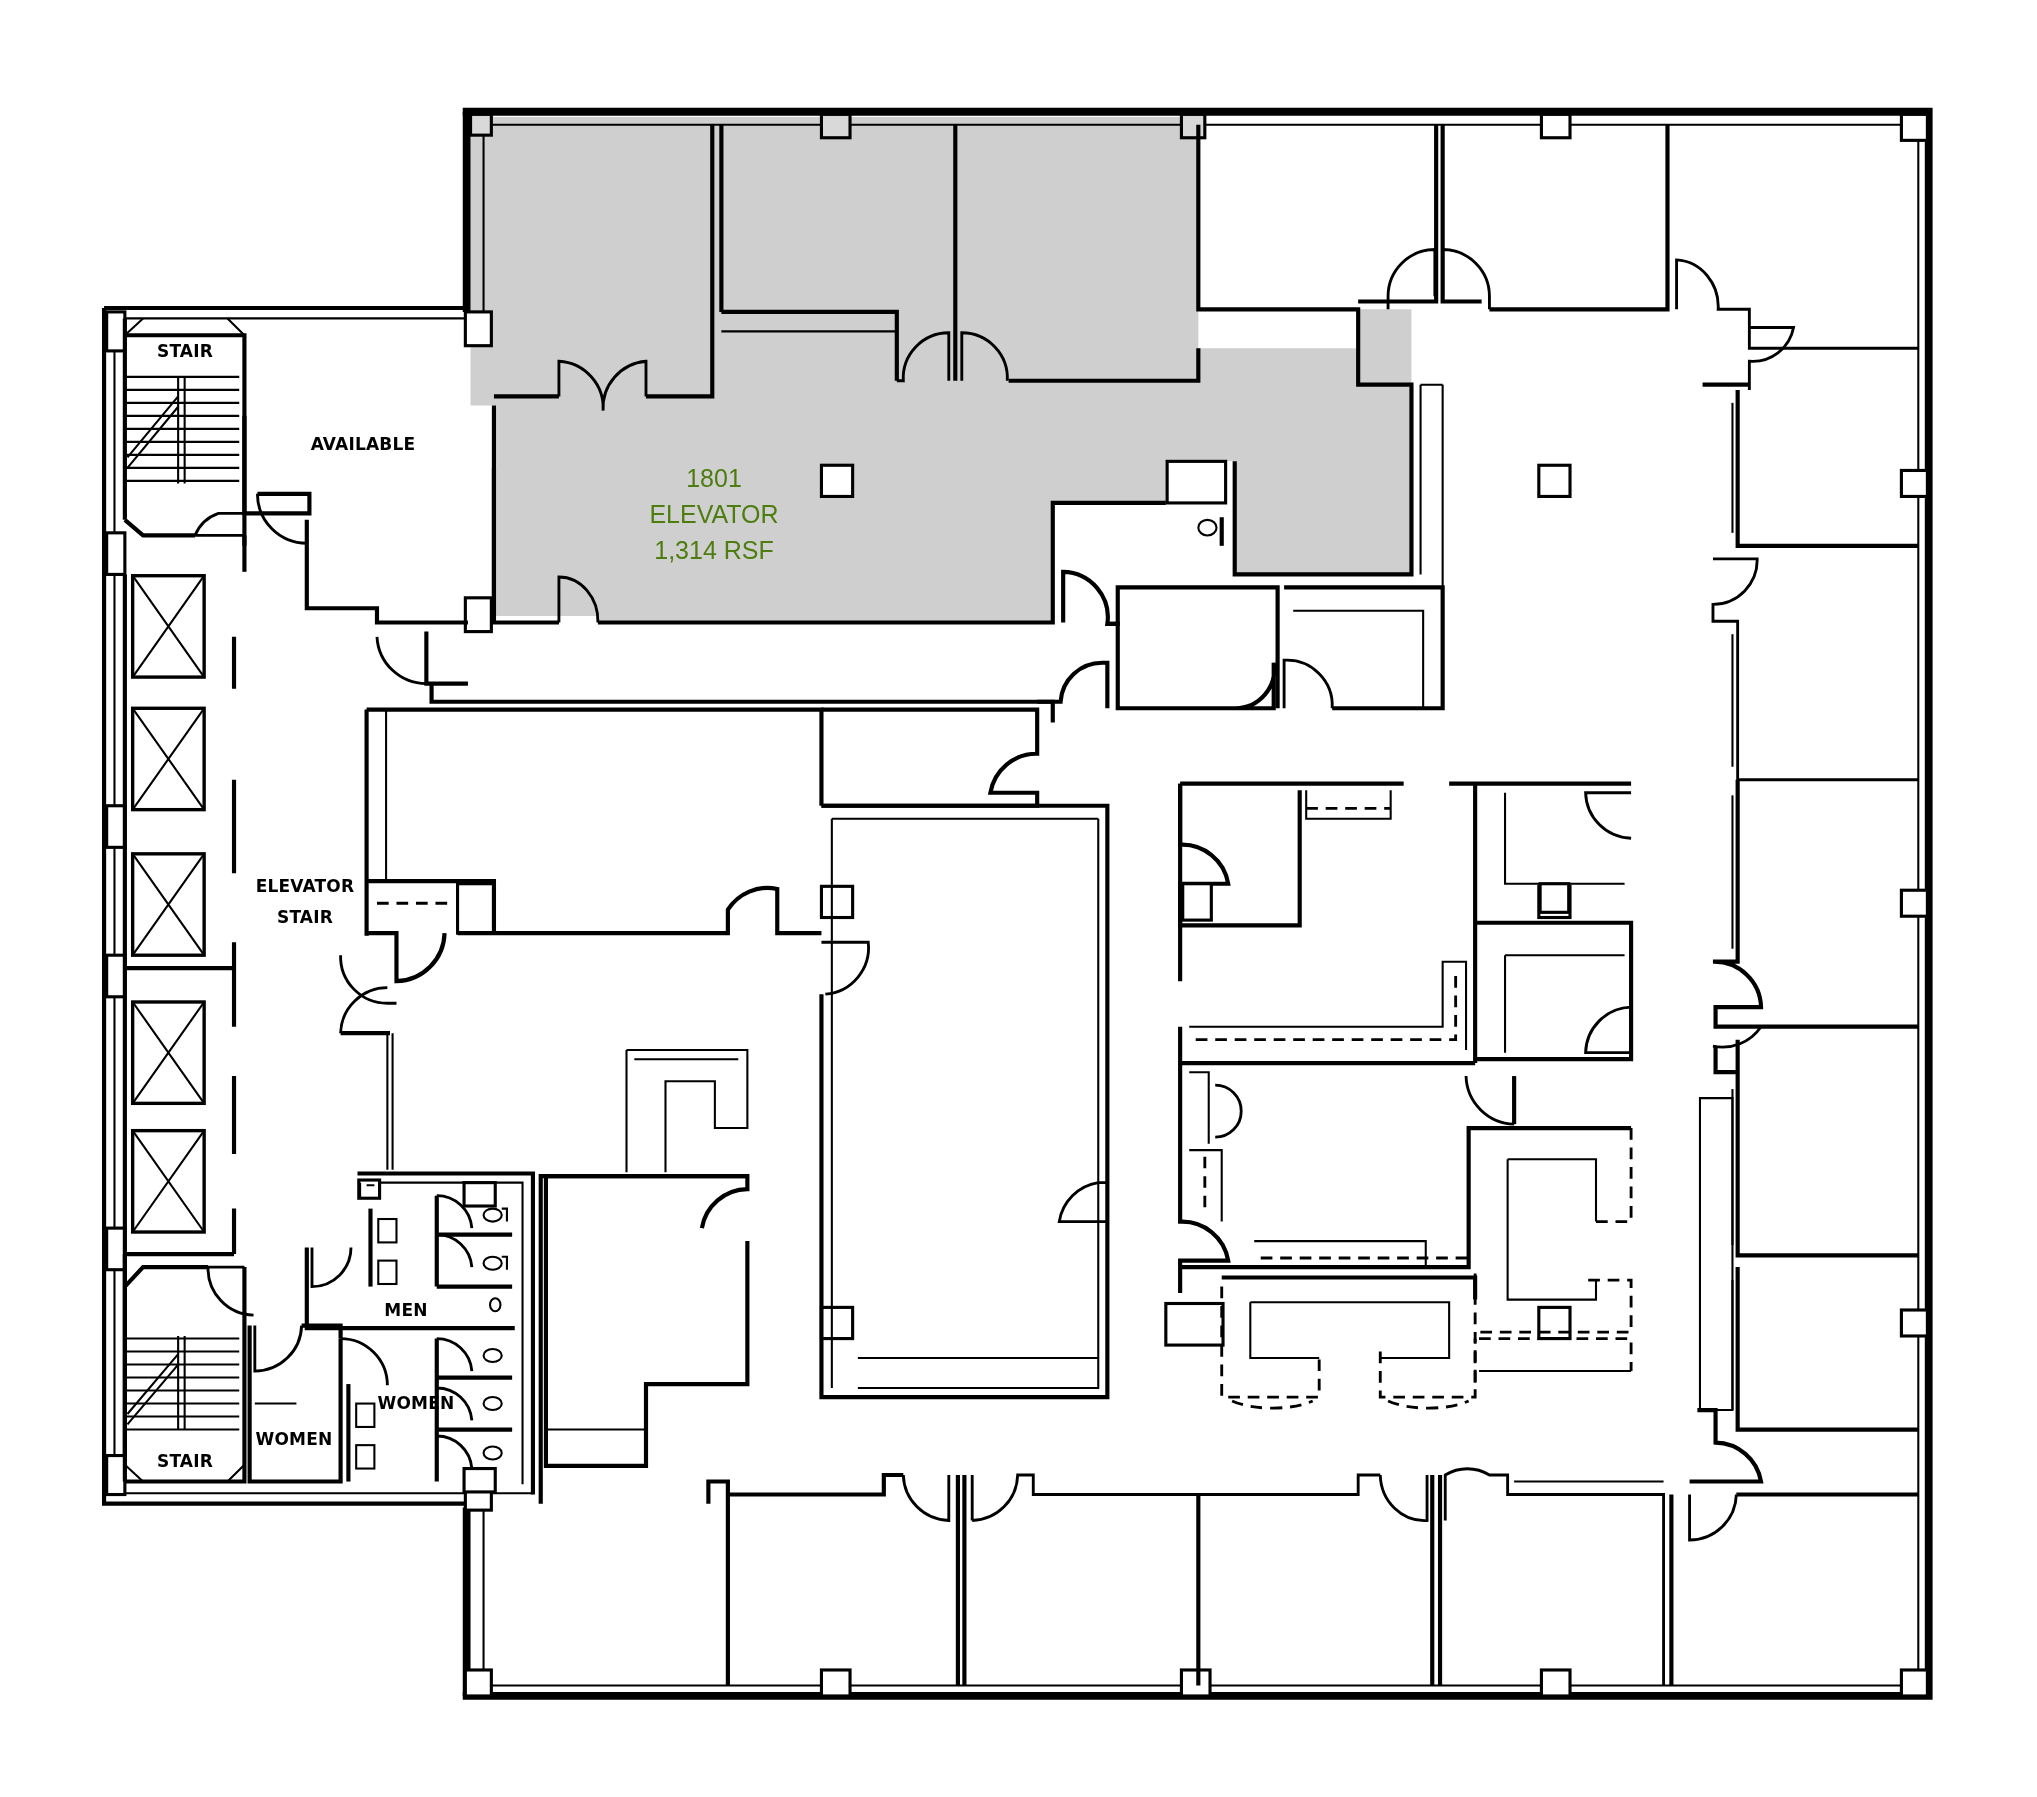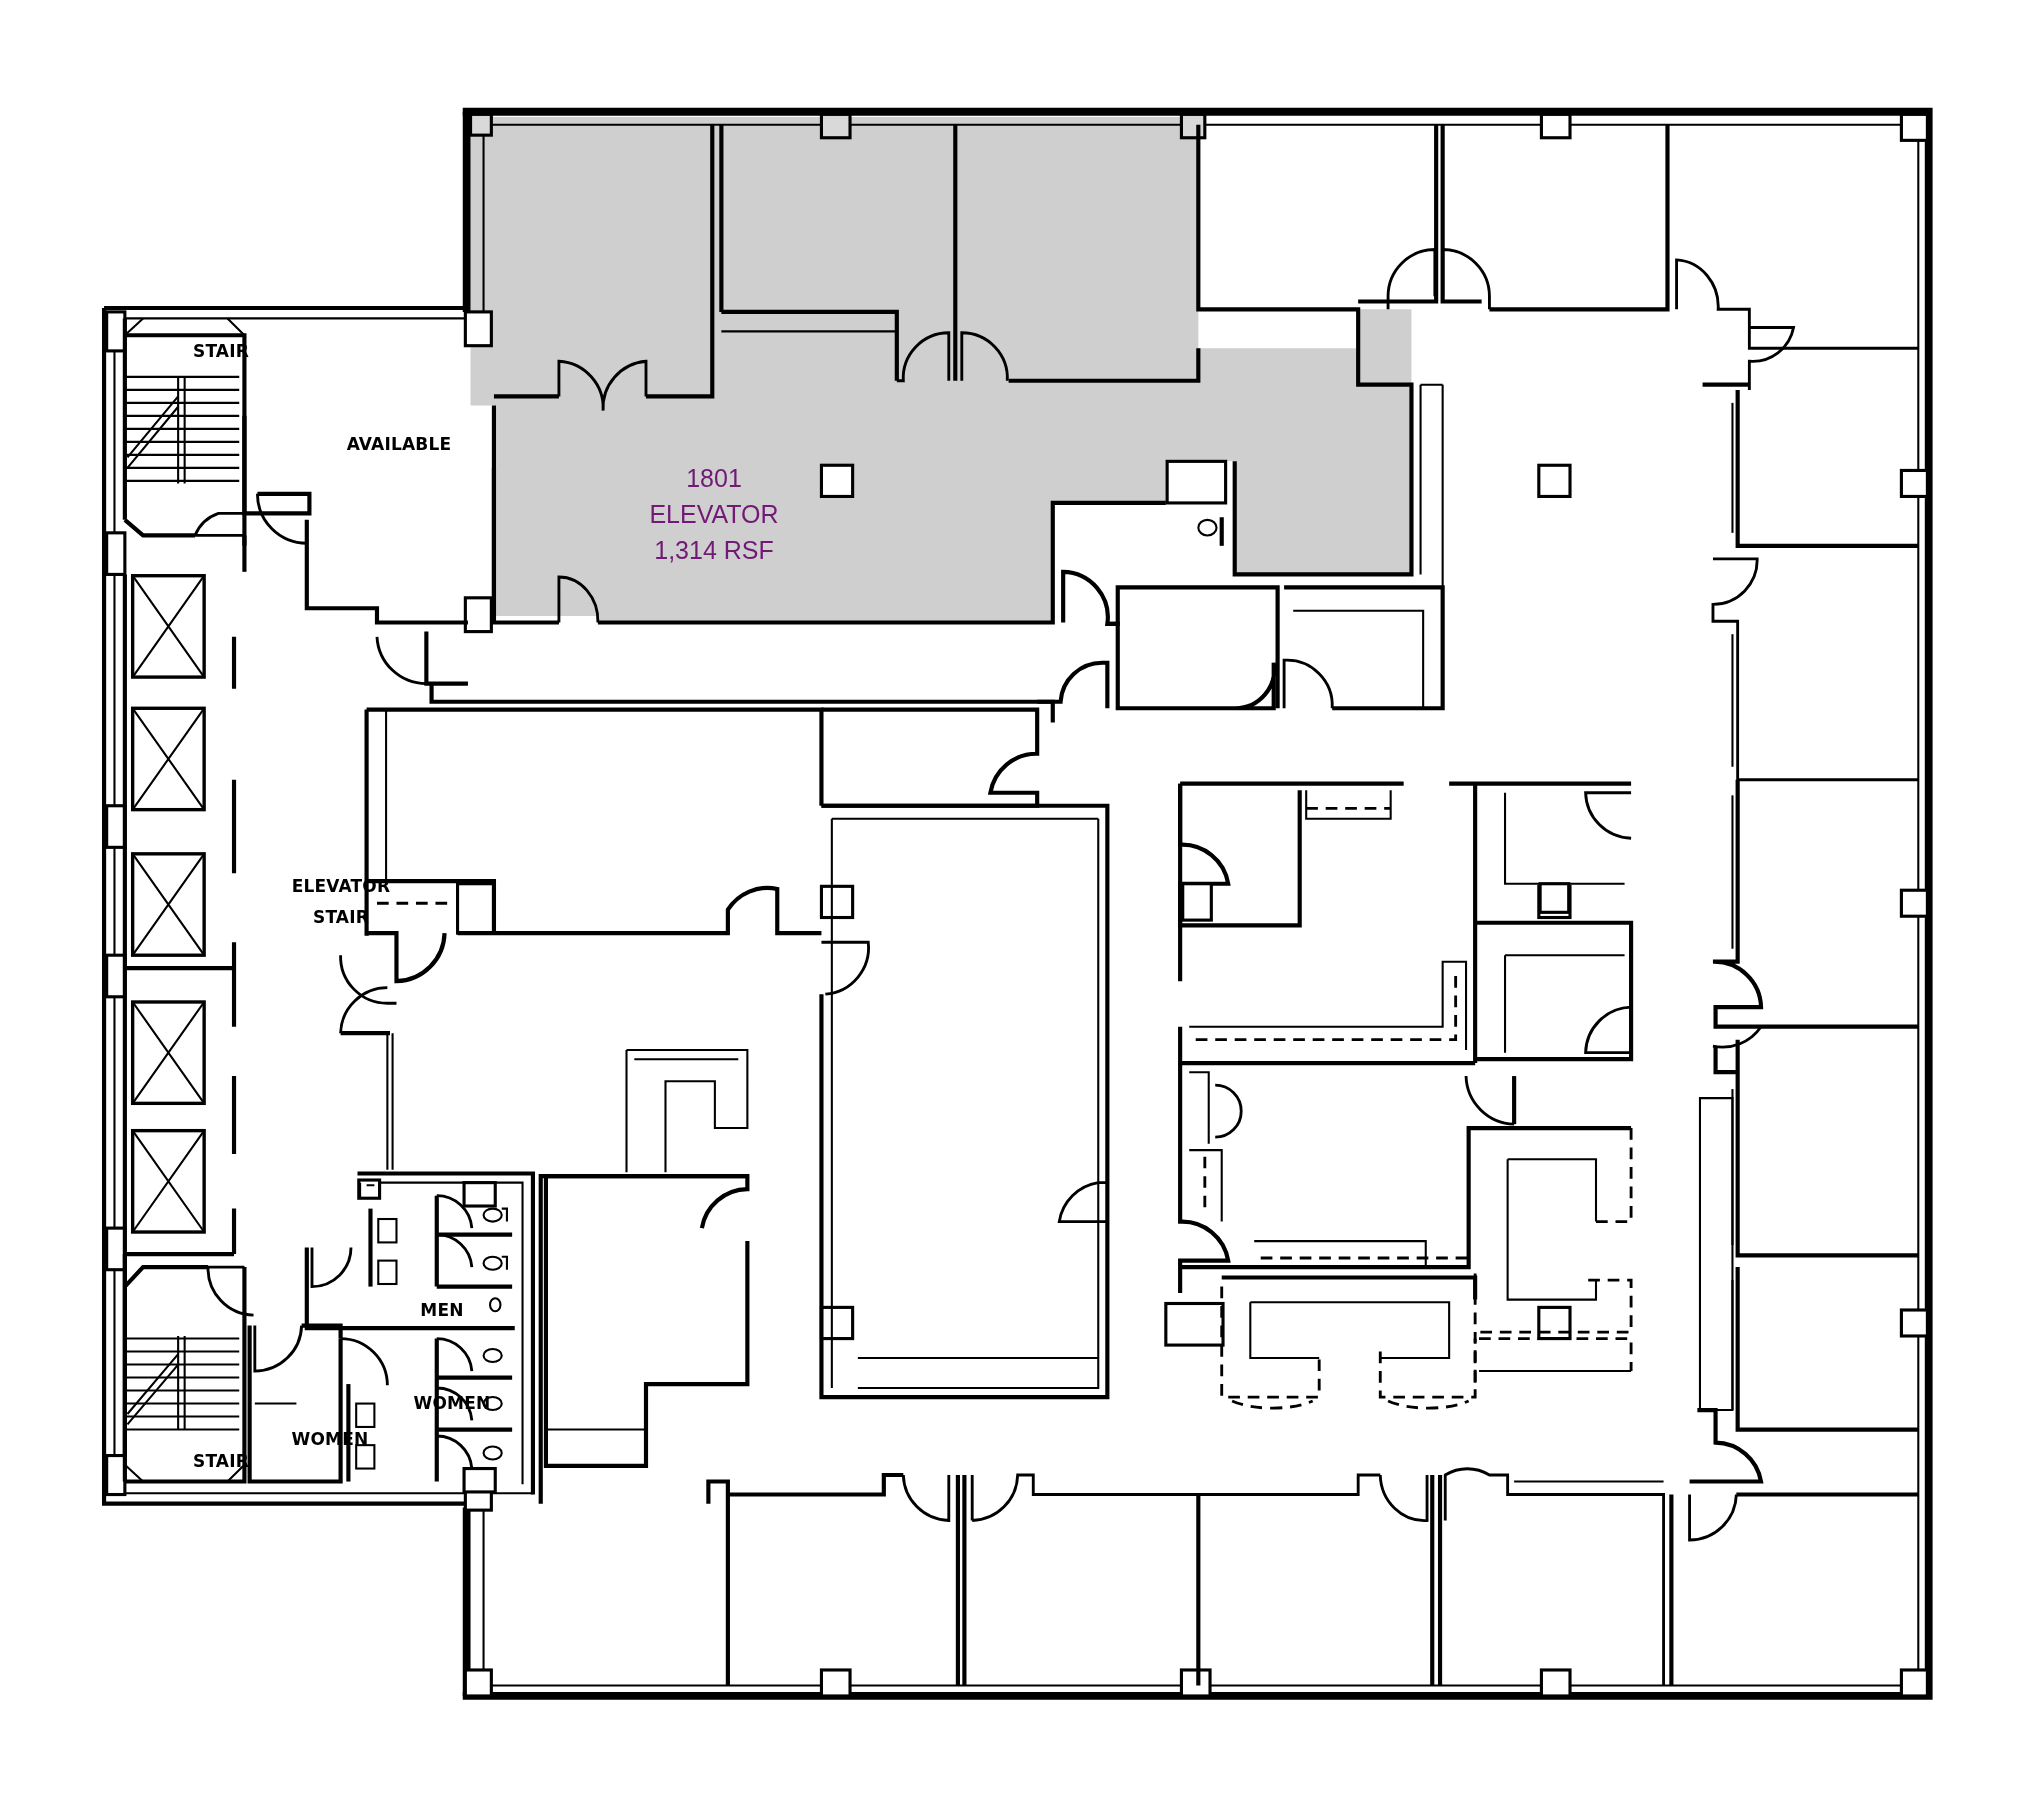--- a/index.html
+++ b/index.html
@@ -7,22 +7,22 @@
   #plan { position: absolute; left: 0; top: 0; width: 2038px; height: 1798px; }
   .w { fill: none; stroke: #000; stroke-width: 3.2; stroke-linejoin: miter; }
   .wt { fill: none; stroke: #000; stroke-width: 1.6; }
   .wthick { fill: none; stroke: #000; stroke-width: 6; }
   .dash { fill: none; stroke: #000; stroke-width: 2.2; stroke-dasharray: 9 6; }
   .door { fill: none; stroke: #000; stroke-width: 2.2; }
   .col { fill: #fff; stroke: #000; stroke-width: 2.4; }
   .colg { fill: #d9d9d9; stroke: #000; stroke-width: 2.4; }
   .avail { stroke: none; }
   .elev { fill: #fff; stroke: #000; stroke-width: 2.6; }
-  .label { position: absolute; font-family: "DejaVu Sans", sans-serif; font-weight: bold; font-size: 17px; color: #000; white-space: nowrap; transform: translate(-50%, -50%); letter-spacing: 0.2px; margin-left: 36px; }
-  .suite-label { position: absolute; font-family: "Liberation Sans", sans-serif; font-size: 25px; color: #701a75; text-align: center; line-height: 36px; transform: translate(-50%, 0); white-space: nowrap; }
+  .label { position: absolute; font-family: "DejaVu Sans", sans-serif; font-weight: bold; font-size: 17px; color: #000; white-space: nowrap; transform: translate(-50%, -50%); letter-spacing: 0.2px; }
+  .suite-label { position: absolute; font-family: "Liberation Sans", sans-serif; font-size: 25px; color: #4d7c0f; text-align: center; line-height: 36px; transform: translate(-50%, 0); white-space: nowrap; }
 </style>
 </head>
 <body>
 
 <svg id="plan" viewBox="0 0 2048 1807" xmlns="http://www.w3.org/2000/svg">
   <g transform="scale(1.3061)">
 
     <g>
       <path class="avail" fill="#cfcfcf" d="M362,90 L922,90 L922,268 L1045,268 L1045,238 L1086,238 L1086,442 L950,442 L950,355 L897,355 L897,387 L810,387 L810,479 L460,479 L460,474 L380,474 L380,312 L362,312 Z"></path>
     </g>

